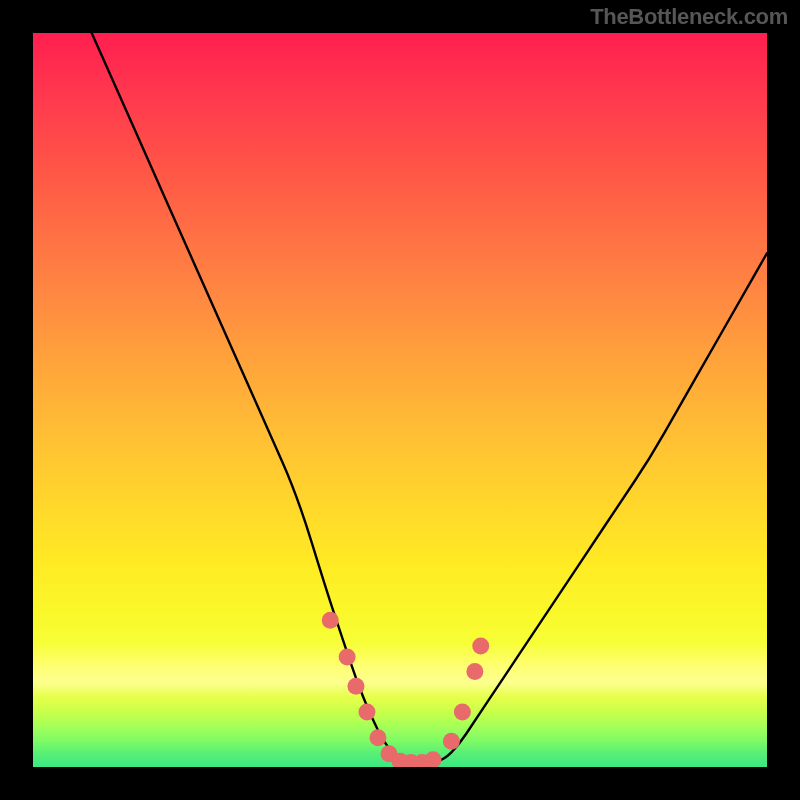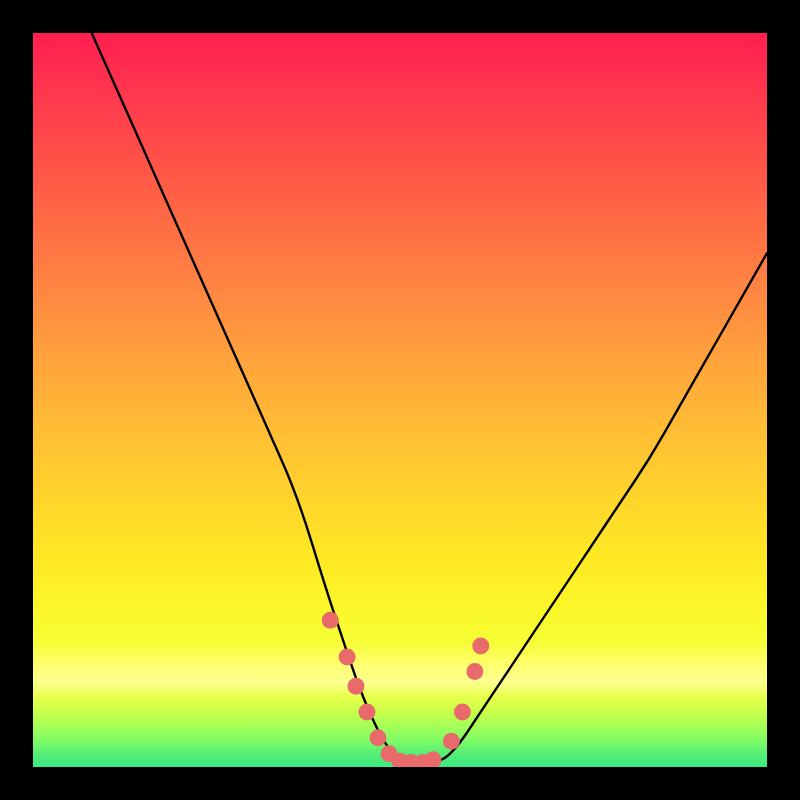--- a/index.html
+++ b/index.html
@@ -53,20 +53,21 @@
   svg.curve {
     position: absolute;
     left: 0; top: 0;
     width: 734px; height: 734px;
   }
 </style>
 </head>
 <body>
 
 <div class="container">
+  <div class="watermark">TheBottleneck.com</div>
   <div class="plot-area">
     <svg class="curve" viewBox="0 0 734 734">
       <path id="curve-path" fill="none" stroke="#000000" stroke-width="2.4" stroke-linecap="round" d="M 58.72 0.00 Q 58.72 0.00 73.40 33.03 Q 88.08 66.06 102.76 99.09 Q 117.44 132.12 132.12 165.15 Q 146.80 198.18 161.48 231.21 Q 176.16 264.24 190.84 297.27 Q 205.52 330.30 220.20 363.33 Q 234.88 396.36 249.56 429.39 Q 264.24 462.42 278.92 510.13 Q 293.60 557.84 300.94 579.86 Q 308.28 601.88 315.62 623.90 Q 322.96 645.92 330.30 664.27 Q 337.64 682.62 344.98 697.30 Q 352.32 711.98 359.66 719.32 Q 367.00 726.66 374.34 728.50 Q 381.68 730.33 389.02 730.33 Q 396.36 730.33 403.70 728.50 Q 411.04 726.66 418.38 719.32 Q 425.72 711.98 433.06 700.97 Q 440.40 689.96 455.08 667.94 Q 469.76 645.92 484.44 623.90 Q 499.12 601.88 513.80 579.86 Q 528.48 557.84 543.16 535.82 Q 557.84 513.80 572.52 491.78 Q 587.20 469.76 601.88 447.74 Q 616.56 425.72 631.24 400.03 Q 645.92 374.34 660.60 348.65 Q 675.28 322.96 689.96 297.27 Q 704.64 271.58 719.32 245.89 T 734.00 220.20"></path>
       <g id="markers">
           <circle cx="297.27" cy="587.20" r="8.5" fill="#e86a6a" stroke="#d65c5c" stroke-width="0"></circle>
           <circle cx="314.15" cy="623.90" r="8.5" fill="#e86a6a" stroke="#d65c5c" stroke-width="0"></circle>
           <circle cx="322.96" cy="653.26" r="8.5" fill="#e86a6a" stroke="#d65c5c" stroke-width="0"></circle>
           <circle cx="333.97" cy="678.95" r="8.5" fill="#e86a6a" stroke="#d65c5c" stroke-width="0"></circle>
           <circle cx="344.98" cy="704.64" r="8.5" fill="#e86a6a" stroke="#d65c5c" stroke-width="0"></circle>
           <circle cx="355.99" cy="720.79" r="8.5" fill="#e86a6a" stroke="#d65c5c" stroke-width="0"></circle>

